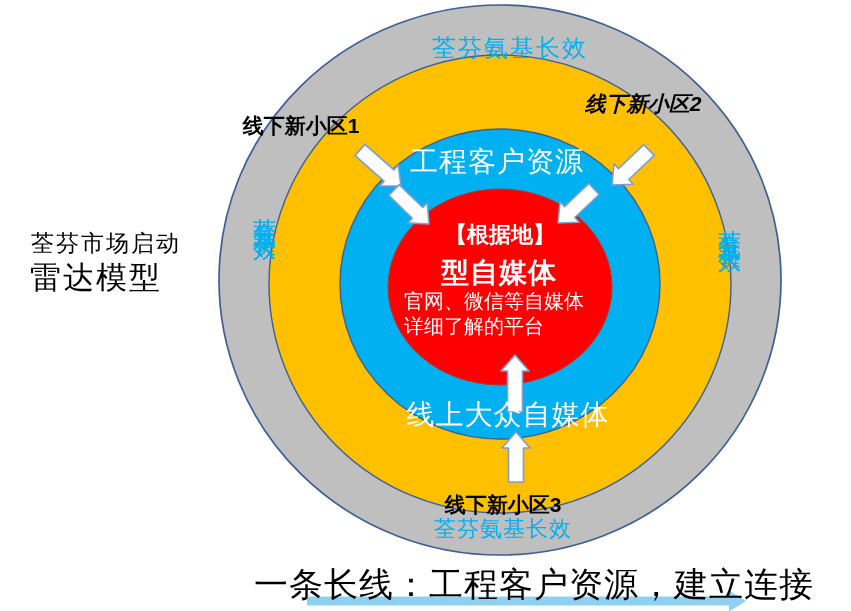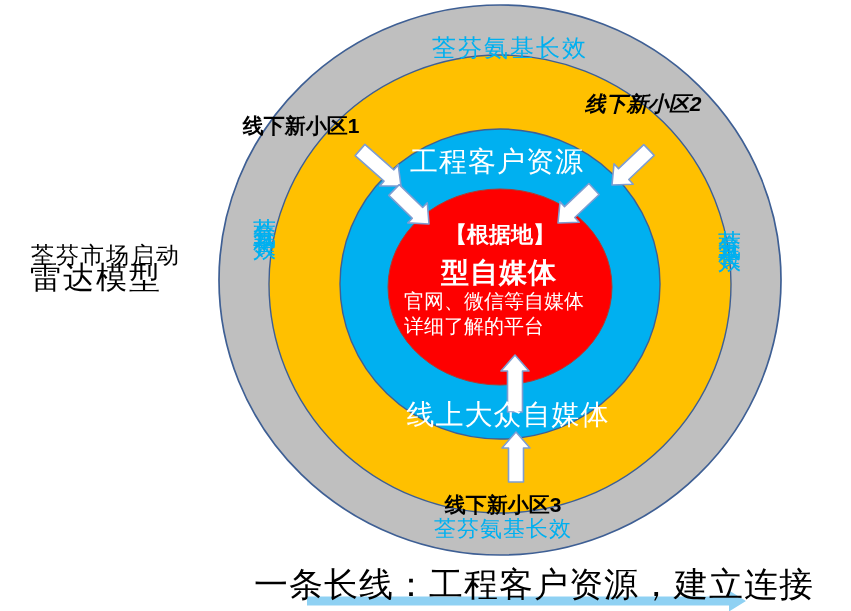--- a/index.html
+++ b/index.html
@@ -13,21 +13,21 @@
   }
   .stage svg { position: absolute; left: 0; top: 0; }
   .txt { position: absolute; white-space: nowrap; color: #000; }
   .center-x { transform: translateX(-50%); }
   .ring { stroke: #3E5F94; stroke-width: 1.4; }
   .ring-outer { stroke-width: 1.7; }
   .ring-red { stroke: #B03A2E; stroke-width: 1; }
   .white-arrow { stroke: #7E9DD1; stroke-width: 1.6; stroke-linejoin: round; }
   .footer-arrow-shape { stroke: none; }
 
-  .side-title-1 { left: 31px; top: 240px; font-size: 23px; letter-spacing: 2px; }
+  .side-title-1 { left: 31px; top: 228px; font-size: 23px; letter-spacing: 2px; }
   .side-title-2 { left: 30px; top: 257px; font-size: 31px; letter-spacing: 2px; }
 
   .callout { font-size: 21px; font-weight: bold; }
   .callout-1 { left: 301px; top: 112px; }
   .callout-2 { left: 643px; top: 90px; font-style: italic; }
   .callout-3 { left: 503px; top: 491px; }
 
   .ring-label-blue-top    { left: 497px; top: 143px; font-size: 28px; color: #ffffff; letter-spacing: 1px; }
   .ring-label-blue-bottom { left: 508px; top: 396px; font-size: 28px; color: #ffffff; letter-spacing: 1px; }
 

